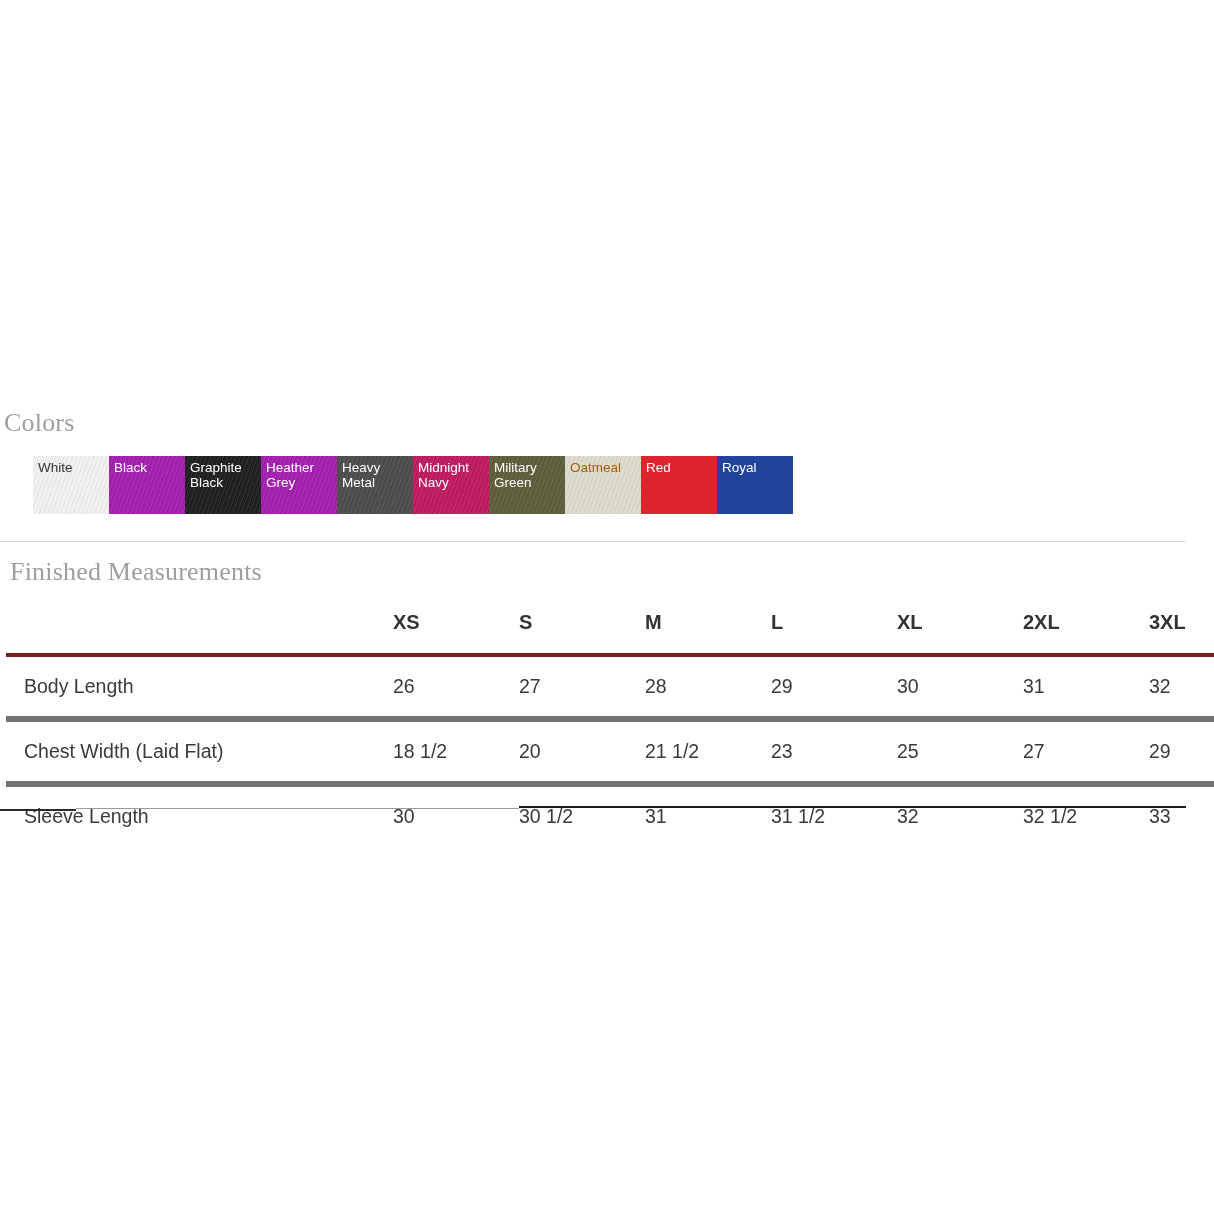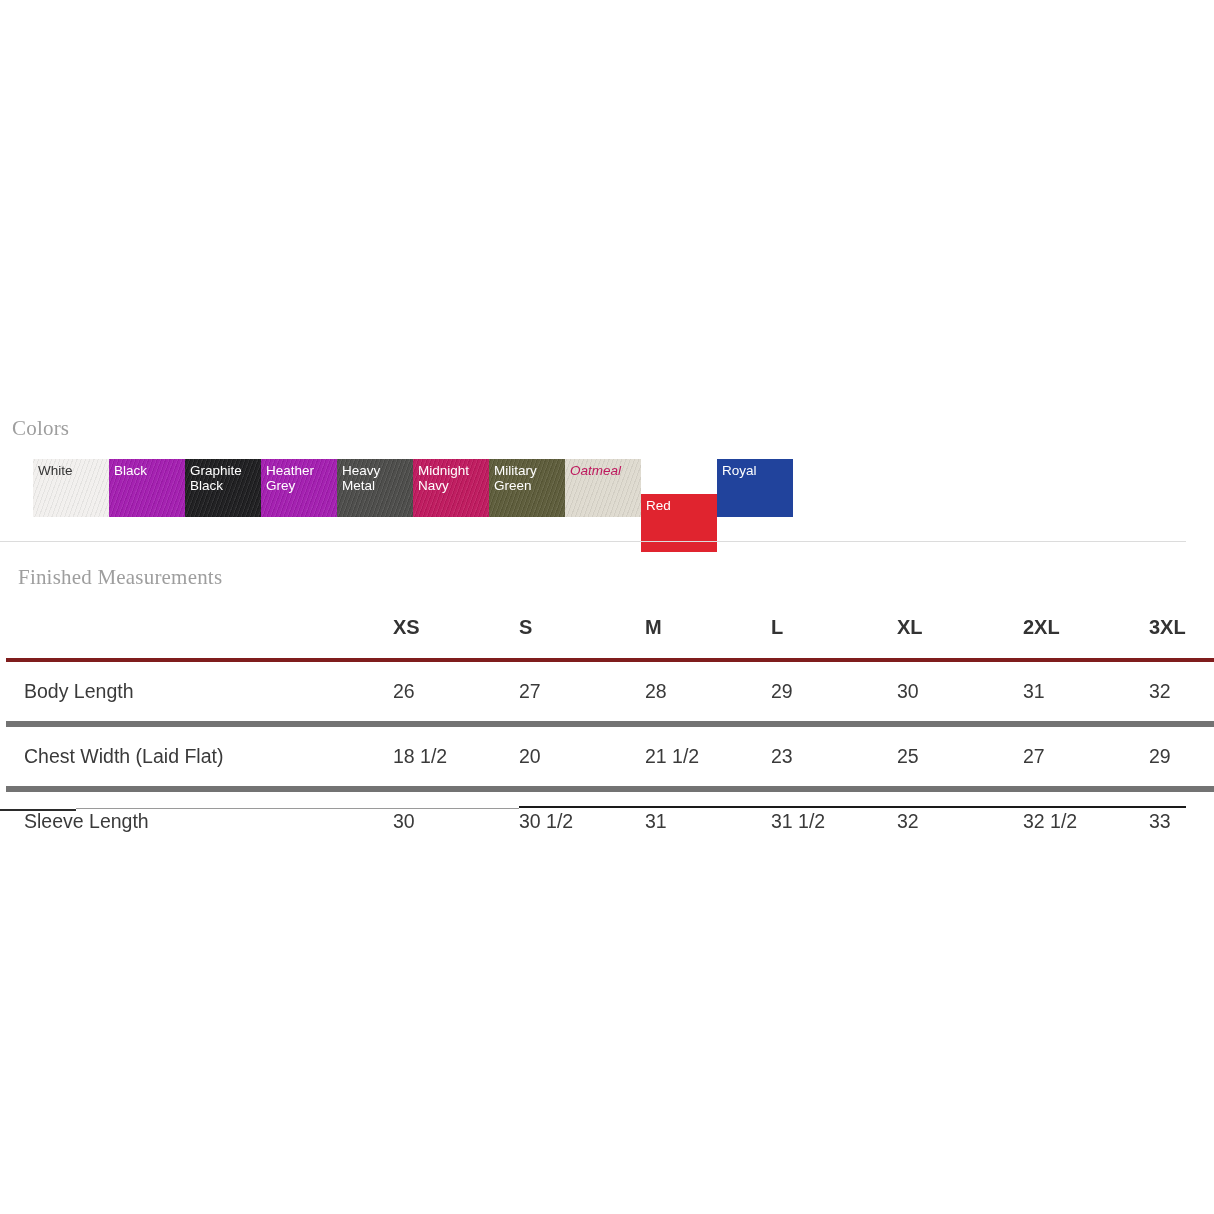--- a/index.html
+++ b/index.html
@@ -24,25 +24,25 @@
   
   .colors-section {
     position: absolute;
     top: 404px;
     left: 0;
     width: 1186px;
   }
 
   .section-heading {
     font-family: "Liberation Serif", serif;
-    font-size: 21px;
+    font-size: 26px;
     color: #9e9e9e;
     font-weight: 400;
     letter-spacing: 0.2px;
-    margin: 12px;
+    margin: 4px;
     padding: 0 0 0 0;
   }
 
   .swatch-row {
     display: flex;
     margin-top: 18px;
     height: 58px;
     padding-left: 33px;
   }
 
@@ -194,23 +194,23 @@
         <div class="swatch" style="background: #be185d;">
           <div class="tex"></div>
           <div class="swatch-label" style="color: rgb(255, 255, 255);">Midnight Navy</div>
         </div>
         <div class="swatch" style="background: rgb(91, 90, 56);">
           <div class="tex"></div>
           <div class="swatch-label" style="color: rgb(255, 255, 255);">Military Green</div>
         </div>
         <div class="swatch" style="background: rgb(222, 218, 207);">
           <div class="tex"></div>
-          <div class="swatch-label" style="color: #be185d; font-style: italic;">Oatmeal</div>
-        </div>
-        <div class="swatch" style="background: rgb(224, 36, 47); margin-top: 35px;">
+          <div class="swatch-label" style="color: #a16207;">Oatmeal</div>
+        </div>
+        <div class="swatch" style="background: rgb(224, 36, 47);">
           <div class="swatch-label" style="color: rgb(255, 255, 255);">Red</div>
         </div>
         <div class="swatch" style="background: rgb(33, 67, 156);">
           <div class="swatch-label" style="color: rgb(255, 255, 255);">Royal</div>
         </div>
       </div>
   </div>
 
   <div class="divider" style="top:541px;"></div>
 

